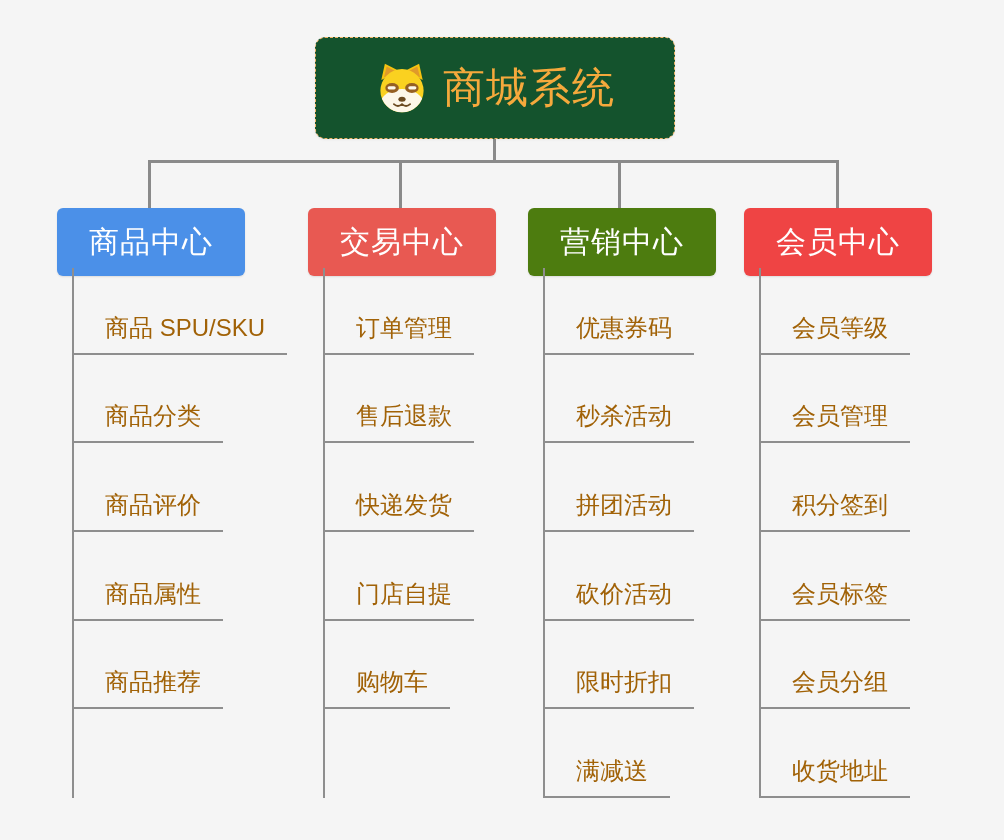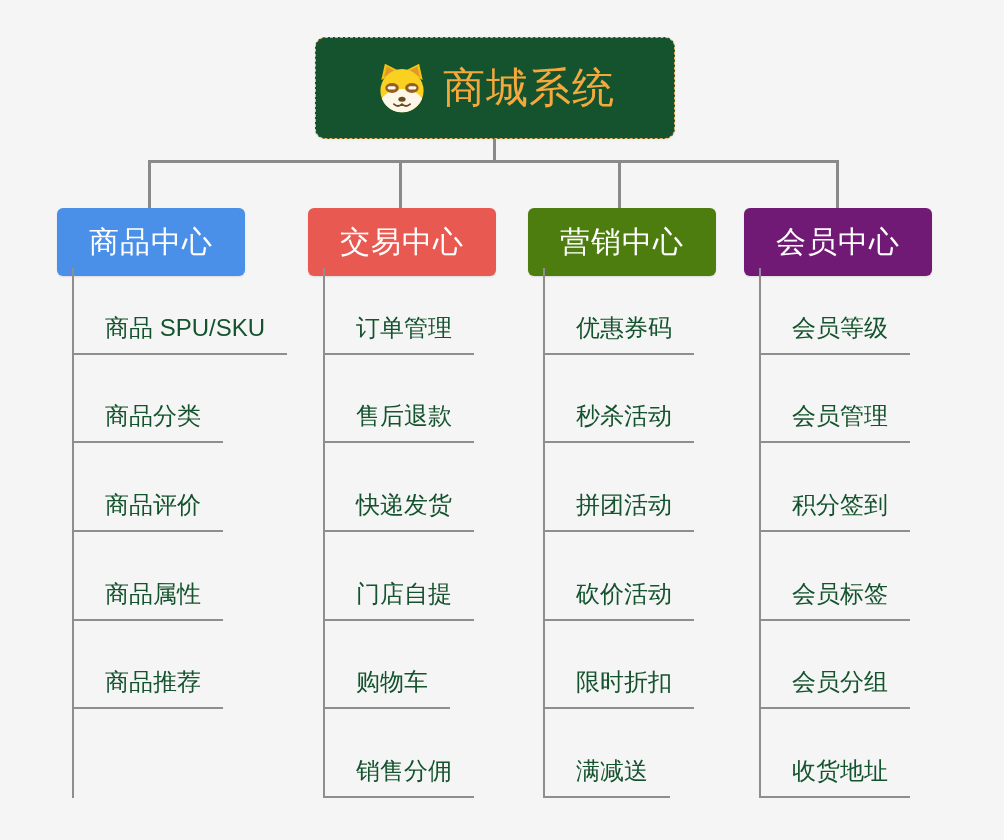--- a/index.html
+++ b/index.html
@@ -48,21 +48,21 @@
     background:#8e8e8e;
   }
   .leaves{position:absolute;left:0;top:58px;width:230px;}
   .leaf-row{
     height:88.7px;display:flex;align-items:flex-end;padding-left:15px;
   }
   .leaf{
     display:inline-block;
     padding:0 22px 9px 33px;
     border-bottom:2px solid #8e8e8e;
-    font-size:24px;color:#14532d;white-space:nowrap;
+    font-size:24px;color:#a16207;white-space:nowrap;
   }
 </style>
 </head>
 <body>
 
 <div class="canvas">
 
   <div class="root-node">
     <svg class="root-icon" viewBox="0 0 60 60" xmlns="http://www.w3.org/2000/svg">
       <polygon points="11,3 27,11 7,21" fill="#f6c310"></polygon>
@@ -129,23 +129,20 @@
         </div>
         <div class="leaf-row">
           <span class="leaf">快递发货</span>
         </div>
         <div class="leaf-row">
           <span class="leaf">门店自提</span>
         </div>
         <div class="leaf-row">
           <span class="leaf">购物车</span>
         </div>
-        <div class="leaf-row">
-          <span class="leaf">销售分佣</span>
-        </div>
       </div>
   </div>
 
   <div class="branch branch-3">
     <div class="branch-node" style="background: #4d7c0f;">
       <span>营销中心</span>
     </div>
     <div class="col-line"></div>
     <div class="leaves">
         <div class="leaf-row">
@@ -163,21 +160,21 @@
         <div class="leaf-row">
           <span class="leaf">限时折扣</span>
         </div>
         <div class="leaf-row">
           <span class="leaf">满减送</span>
         </div>
       </div>
   </div>
 
   <div class="branch branch-4">
-    <div class="branch-node" style="background: #701a75;">
+    <div class="branch-node" style="background: #ef4444;">
       <span>会员中心</span>
     </div>
     <div class="col-line"></div>
     <div class="leaves">
         <div class="leaf-row">
           <span class="leaf">会员等级</span>
         </div>
         <div class="leaf-row">
           <span class="leaf">会员管理</span>
         </div>

